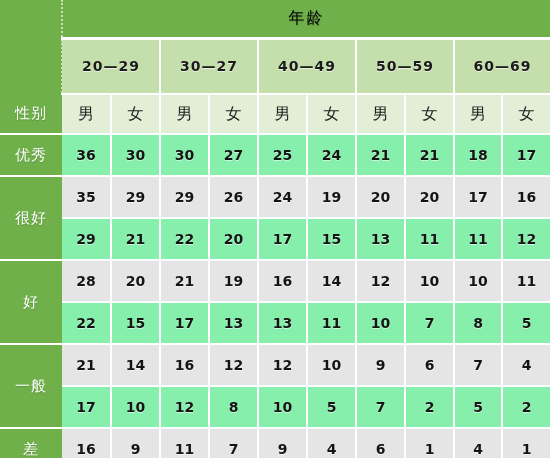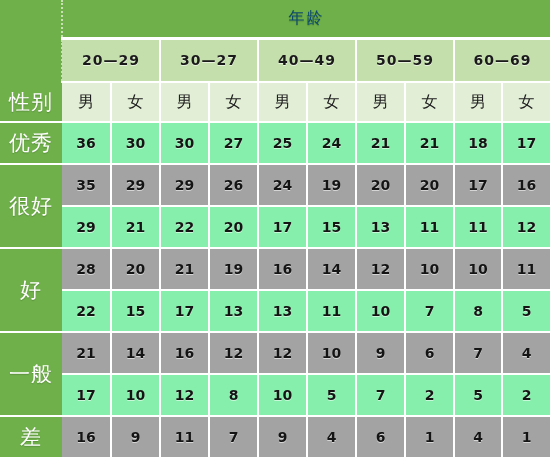--- a/index.html
+++ b/index.html
@@ -15,28 +15,28 @@
     table-layout:fixed;
   }
   td, th { padding:0; text-align:center; vertical-align:middle; font-weight:normal; }
 
   
   .corner      { background:#6fb04a; width:62px; }
   .corner-dot  { border-right:2px dotted #c9e0b5; }
   .rowlabel {
     background:#6fb04a; color:#ffffff;
     font-family:"DejaVu Sans","Liberation Sans",sans-serif;
-    font-size:21px; letter-spacing:1px;
+    font-size:15px; letter-spacing:1px;
     border-bottom:2px solid #ffffff;
     text-shadow:0 1px 1px rgba(0,0,0,.18);
   }
 
   
   .title-cell {
-    background:#6fb04a; color:#0c4a6e;
+    background:#6fb04a; color:#000000;
     font-family:"DejaVu Sans","Liberation Sans",sans-serif;
     font-size:16px; letter-spacing:2px;
     text-shadow:0 1px 1px rgba(0,0,0,.2);
     border-bottom:3px solid #ffffff;
   }
 
   
   .agehdr {
     background:#c5dfac; color:#1a1a1a;
     font-family:"DejaVu Sans","Liberation Sans",sans-serif;
@@ -60,21 +60,21 @@
   
   .cell {
     font-family:"DejaVu Sans","Liberation Sans",sans-serif;
     font-size:14px; font-weight:bold; color:#141414;
     border-right:2px solid #ffffff;
     border-bottom:2px solid #ffffff;
     text-shadow:0 1px 0 rgba(255,255,255,.55);
   }
   .cell:last-child { border-right:none; }
   .band-a { background:#86efac; }
-  .band-b { background:#a3a3a3; }
+  .band-b { background:#e5e5e5; }
 </style>
 </head>
 <body>
 
 <div id="tbl-wrap">
   <table>
     <colgroup>
       <col style="width:62px">
         <col style="width:49px">
         <col style="width:49px">
@@ -85,21 +85,21 @@
         <col style="width:49px">
         <col style="width:49px">
       <col style="width:48px">
         <col style="width:48px">
     </colgroup>
     <tbody id="tbody">
         <tr style="height: 38px;">
           <td class="corner corner-dot" rowspan="2"></td>
           <td class="title-cell" colspan="10">年龄</td>
         </tr>
-        <tr style="height: 44px;">
+        <tr style="height: 56px;">
           <td class="agehdr" colspan="2">20—29</td>
           <td class="agehdr" colspan="2">30—27</td>
           <td class="agehdr" colspan="2">40—49</td>
           <td class="agehdr" colspan="2">50—59</td>
           <td class="agehdr" colspan="2">60—69</td>
         </tr>
         <tr style="height: 40px;">
           <td class="rowlabel">性别</td>
           <td class="gender">男</td>
           <td class="gender">女</td>

